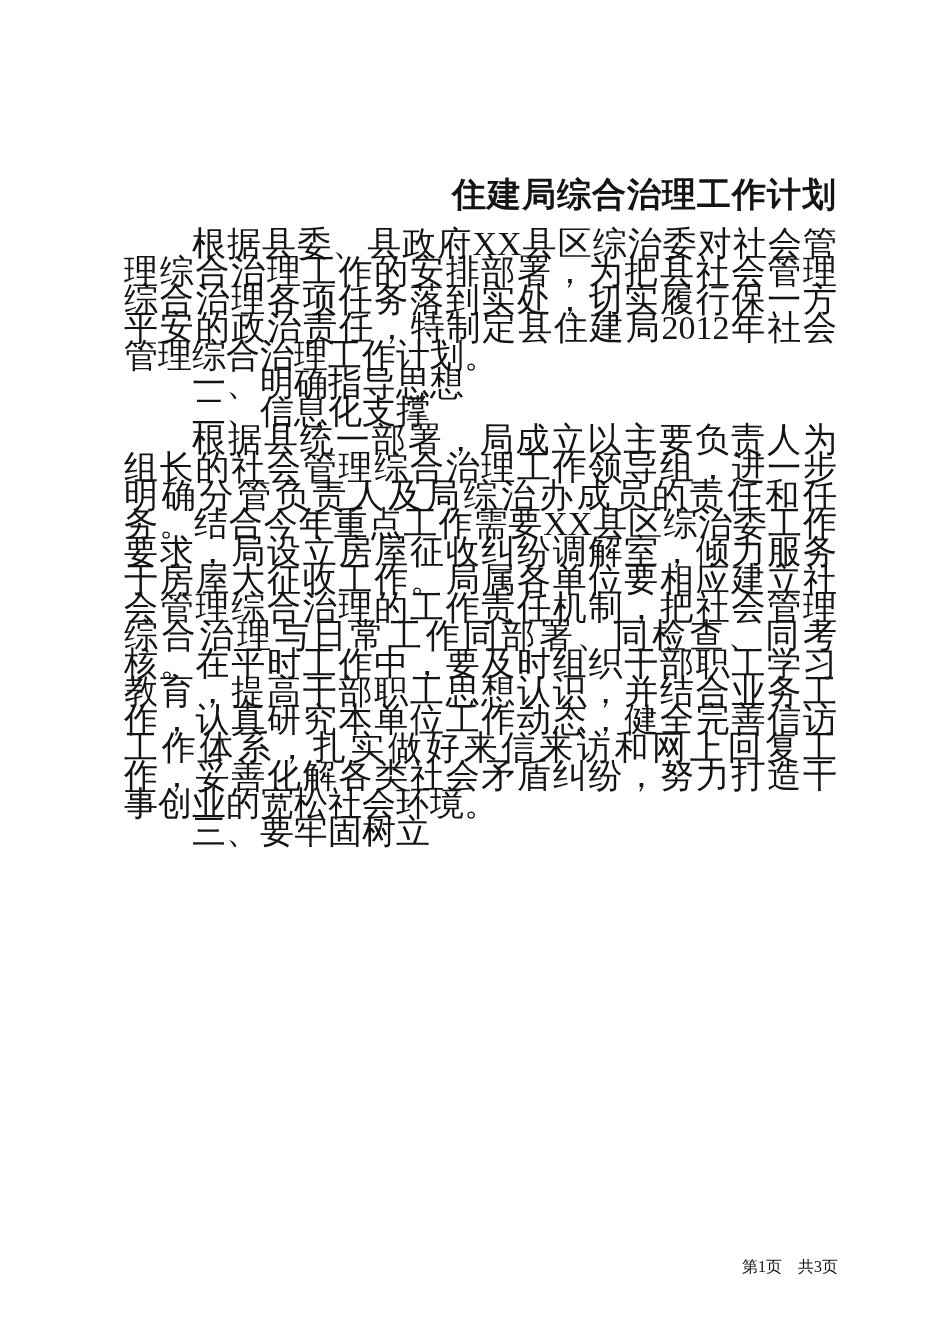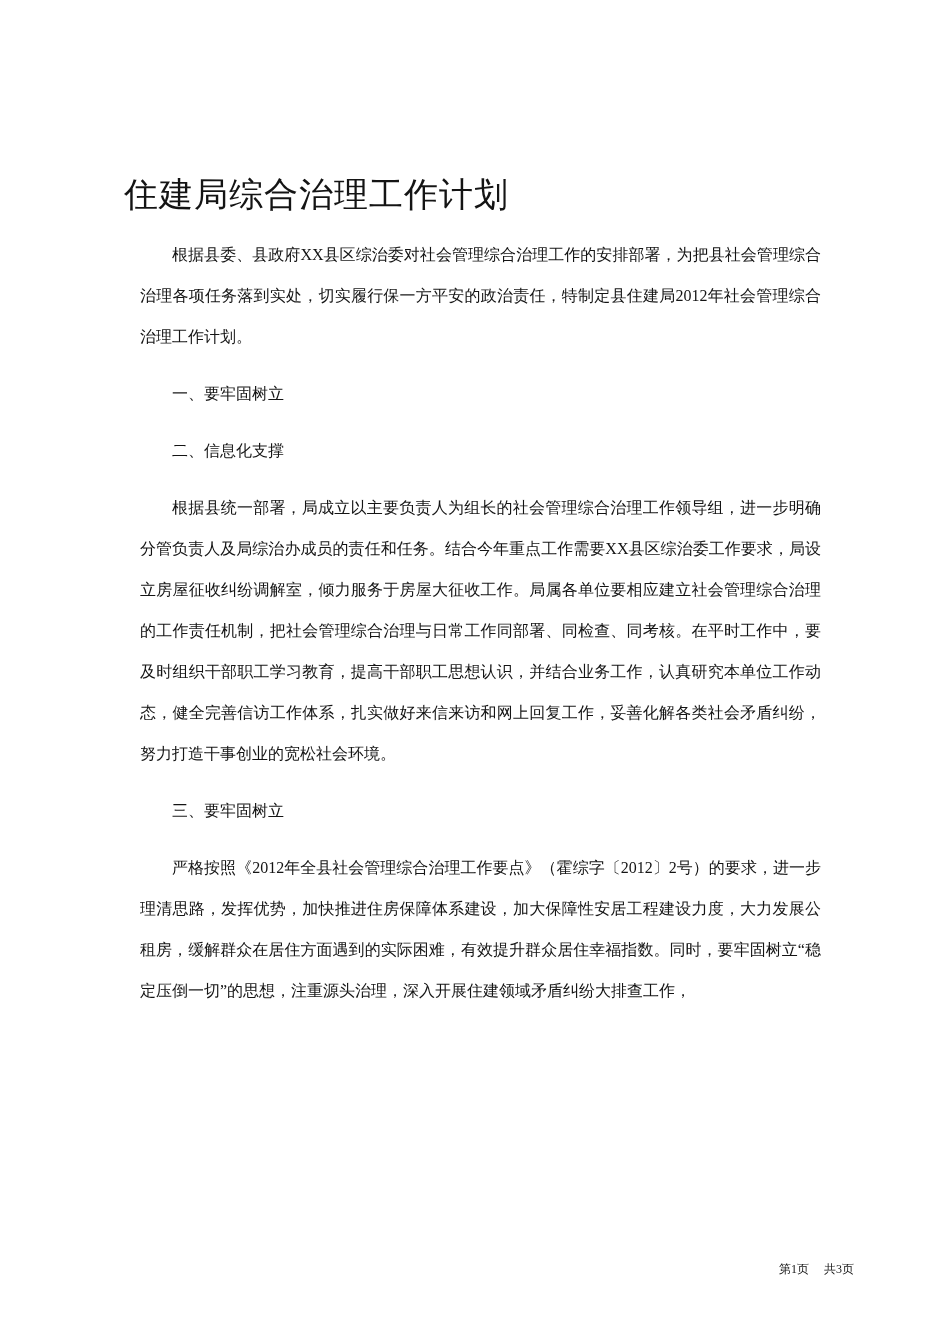--- a/index.html
+++ b/index.html
@@ -15,54 +15,53 @@
     position: relative;
     width: 950px;
     height: 1344px;
     padding: 172px 113px 0 124px;
     overflow: hidden;
     background: #ffffff;
   }
   .doc-title {
     margin: 0 0 12px 0;
     font-size: 34px;
-    font-weight: 400;
-    text-align: left;
+    font-weight: 700;
+    text-align: right;
     letter-spacing: 1px;
   }
   .para {
-    margin: 16px;
-    font-size: 16px;
-    line-height: 41px;
+    margin: 0;
+    font-size: 34px;
+    line-height: 28px;
     text-align: justify;
     text-indent: 2em;
     word-break: break-all;
   }
   .footer {
     position: absolute;
-    right: 96px;
+    right: 112px;
     bottom: 66px;
-    font-size: 12px;
+    font-size: 16px;
     color: #141414;
     font-family: "Liberation Serif", "DejaVu Serif", serif;
   }
   .footer .pg + .pg { margin-left: 12px; }
 </style>
 </head>
 <body>
 
 <div class="page">
 
   <h1 class="doc-title">住建局综合治理工作计划</h1>
 
   <p class="para">根据县委、县政府XX县区综治委对社会管理综合治理工作的安排部署，为把县社会管理综合治理各项任务落到实处，切实履行保一方平安的政治责任，特制定县住建局2012年社会管理综合治理工作计划。</p>
-  <p class="para">一、要牢固树立</p>
+  <p class="para">一、明确指导思想</p>
   <p class="para">二、信息化支撑</p>
   <p class="para">根据县统一部署，局成立以主要负责人为组长的社会管理综合治理工作领导组，进一步明确分管负责人及局综治办成员的责任和任务。结合今年重点工作需要XX县区综治委工作要求，局设立房屋征收纠纷调解室，倾力服务于房屋大征收工作。局属各单位要相应建立社会管理综合治理的工作责任机制，把社会管理综合治理与日常工作同部署、同检查、同考核。在平时工作中，要及时组织干部职工学习教育，提高干部职工思想认识，并结合业务工作，认真研究本单位工作动态，健全完善信访工作体系，扎实做好来信来访和网上回复工作，妥善化解各类社会矛盾纠纷，努力打造干事创业的宽松社会环境。</p>
   <p class="para">三、要牢固树立</p>
-  <p class="para">严格按照《2012年全县社会管理综合治理工作要点》（霍综字〔2012〕2号）的要求，进一步理清思路，发挥优势，加快推进住房保障体系建设，加大保障性安居工程建设力度，大力发展公租房，缓解群众在居住方面遇到的实际困难，有效提升群众居住幸福指数。同时，要牢固树立“稳定压倒一切”的思想，注重源头治理，深入开展住建领域矛盾纠纷大排查工作，</p>
 
   <div class="footer">
     <span class="pg">第1页</span>
     <span class="pg">共3页</span>
   </div>
 
 </div>
 
 </body></html>

